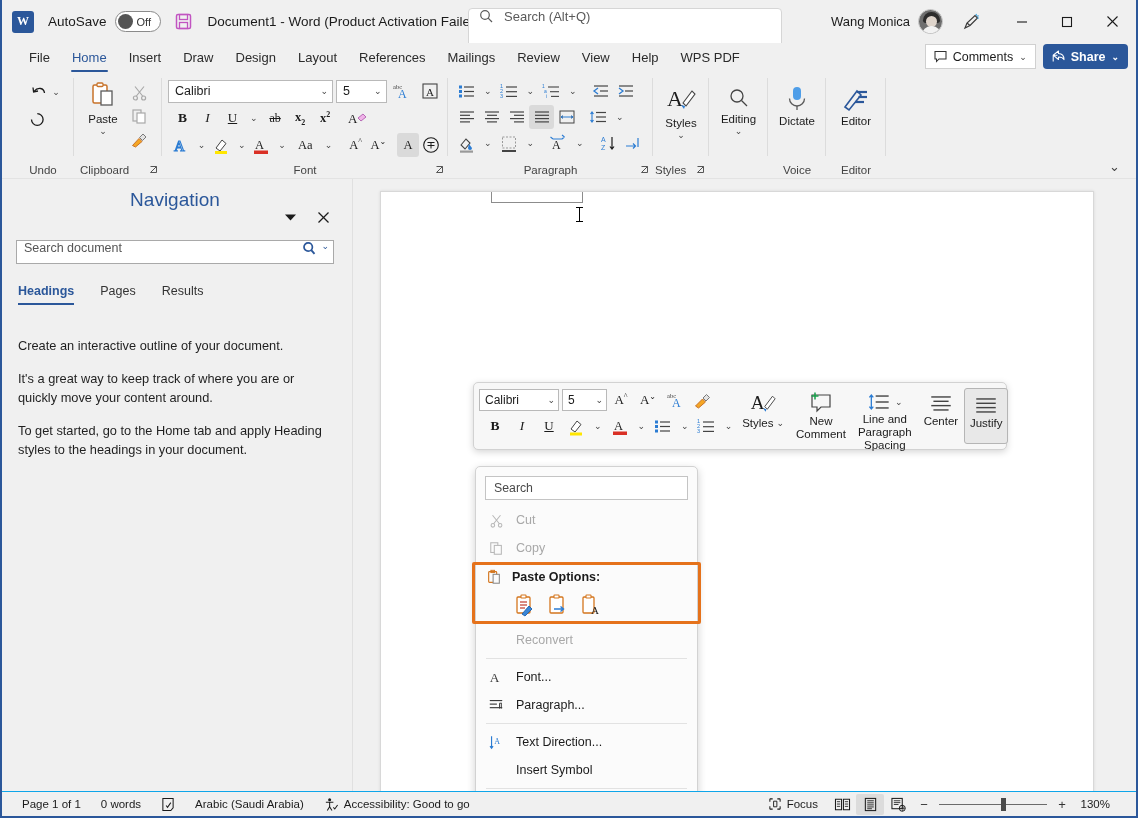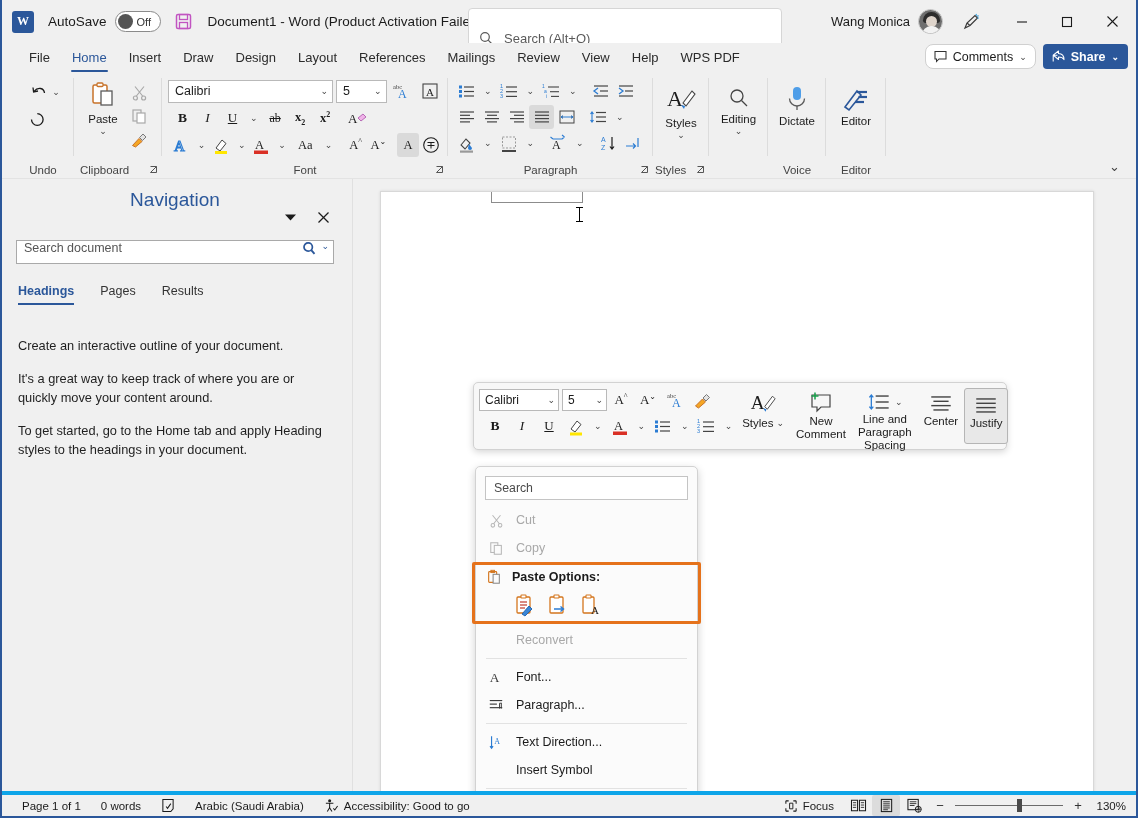--- a/index.html
+++ b/index.html
@@ -42,21 +42,21 @@
     border:1px solid #8a8a8a; display:flex;align-items:center;
     padding:0 2px; position:relative; margin-right:14px;
   }
   .toggle .knob { width:15px;height:15px;border-radius:50%;background:#555; }
   .toggle .txt { font-size:11px;color:#333;margin-left:4px; }
   .save-icon { margin-right:16px; display:flex;align-items:center; }
   .doc-title { font-size:13.5px; color:#1b1b1b; white-space:nowrap; }
   .searchbox {
     position:absolute; left:466px; top:8px; width:314px; height:39px;
     background:#fff; border:1px solid #d6d6d6; border-radius:4px;
-    display:flex; align-items:flex-end; padding:0 10px; gap:10px;
+    display:flex; align-items:flex-start; padding:0 10px; gap:10px;
   }
   .searchbox .ph { font-size:13px; color:#5a5a5a; }
   .tb-right {
     position:absolute; right:0; top:0; height:43px;
     display:flex; align-items:center; gap:0;
   }
   .user-name { font-size:13px; color:#1b1b1b; margin-right:8px; }
   .avatar {
     width:25px;height:25px;border-radius:50%;
     background:#6e6e6e; overflow:hidden; position:relative;
@@ -82,21 +82,21 @@
   }
   .tab.active { color:#2b579a; font-weight:normal; }
   .tab.active::after {
     content:""; position:absolute; left:10px; right:10px; bottom:0;
     height:2.5px; background:#2b579a; border-radius:2px;
   }
   .tabbar-right {
     position:absolute; right:8px; top:1px; display:flex; gap:7px; align-items:center;
   }
   .comments-btn {
-    height:25px; border:1px solid #d0d0d0; border-radius:8px; background:#fff;
+    height:25px; border:1px solid #d0d0d0; border-radius:0; background:#fff;
     display:flex;align-items:center; gap:6px; padding:0 8px; font-size:12.5px;
   }
   .share-btn {
     height:25px; border-radius:4px; background:#2b579a; color:#fff;
     display:flex;align-items:center; gap:6px; padding:0 9px; font-size:12.5px;
     font-weight:bold;
   }
 
   
   .ribbon {
@@ -208,22 +208,22 @@
     border:3px solid #e5721b; border-radius:2px; pointer-events:none;
   }
   .paste-block { position:relative; padding-top:2px; }
   .paste-hdr { height:26px; display:flex; align-items:center; gap:10px; padding:0 10px;
                font-size:12.5px; font-weight:bold; color:#1b1b1b; }
   .paste-icons { display:flex; gap:11px; padding:3px 0 6px 38px; }
 
   
   .statusbar {
     flex:0 0 25px; height:25px; background:#f0f0f0; display:flex; align-items:center;
-    font-size:11.5px; color:#1b1b1b; padding:0 6px 0 10px; gap:0;
-    border-top:4px solid #0ea5e9; position:relative;
+    font-size:11.5px; color:#1b1b1b; padding:0 22px 0 10px; gap:0;
+    border-top:1px solid #0ea5e9; position:relative;
   }
   .sb-item { padding:0 10px; display:flex; align-items:center; gap:5px; height:21px;}
   .sb-right { margin-left:auto; display:flex; align-items:center; gap:0; }
   .sb-view { width:28px;height:21px;display:flex;align-items:center;justify-content:center;}
   .sb-view.active{ background:#dcdcdc; border-radius:2px; }
   .zoom-slider { display:flex; align-items:center; gap:0; padding:0 6px;}
   .zs-track { width:108px; height:1px; background:#6b6b6b; position:relative; margin:0 9px;}
   .zs-thumb { position:absolute; left:62px; top:-6px; width:5px; height:13px; background:#4a4a4a; }
   .zs-sign { font-size:13px; color:#333; width:12px; text-align:center;}
   .zoom-val { width:40px; text-align:right; padding-right:4px; font-size:11.5px;}

